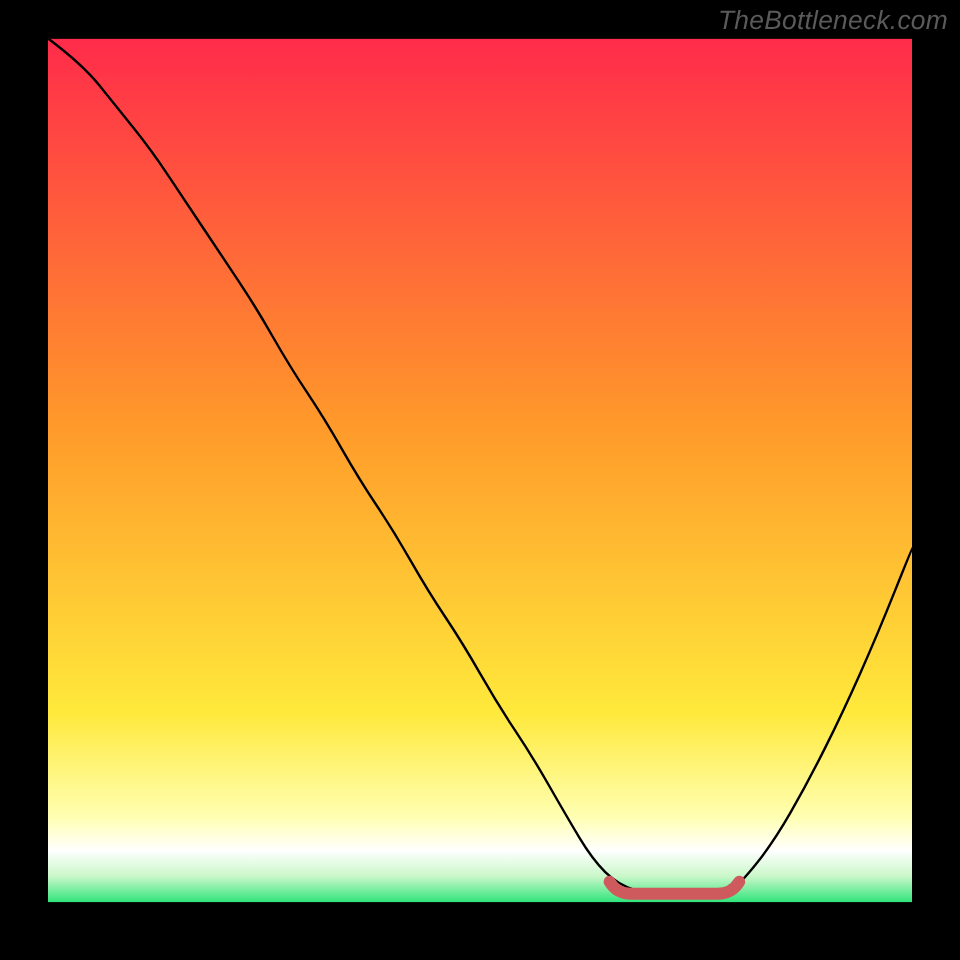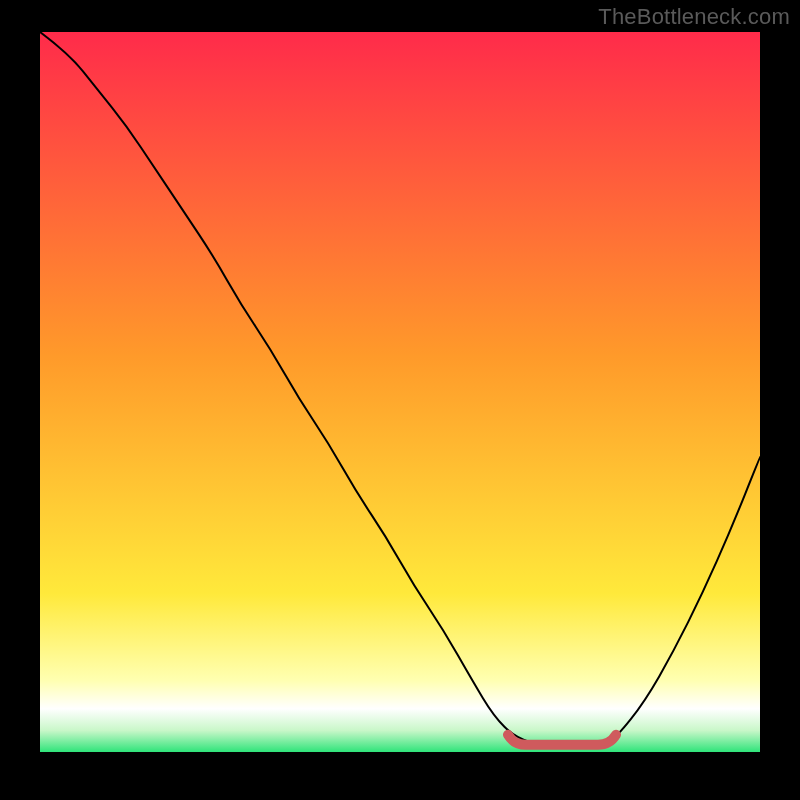--- a/index.html
+++ b/index.html
@@ -18,20 +18,21 @@
   }
   .watermark {
     position: absolute;
     top: 4px;
     right: 10px;
     color: #5a5a5a;
     font-size: 22px;
     font-weight: 500;
     letter-spacing: 0.2px;
     z-index: 5;
+    font-style: italic;
   }
   .plot {
     position: absolute;
     left: 40px;
     top: 32px;
     width: 720px;
     height: 720px;
     overflow: hidden;
   }
   .plot svg {

